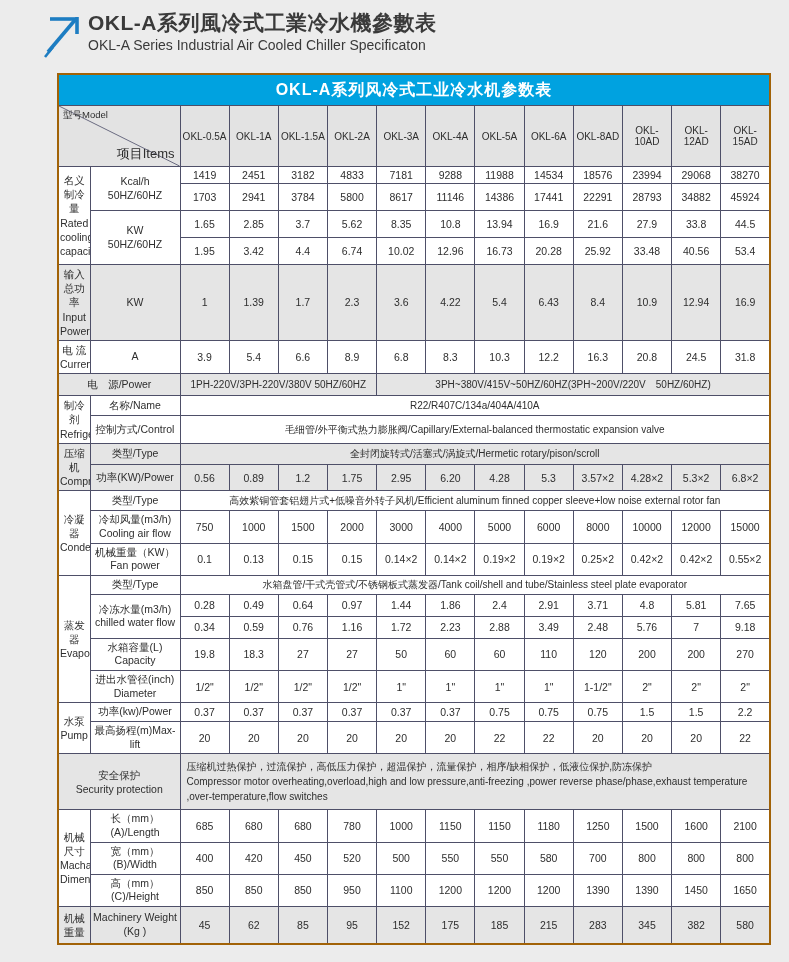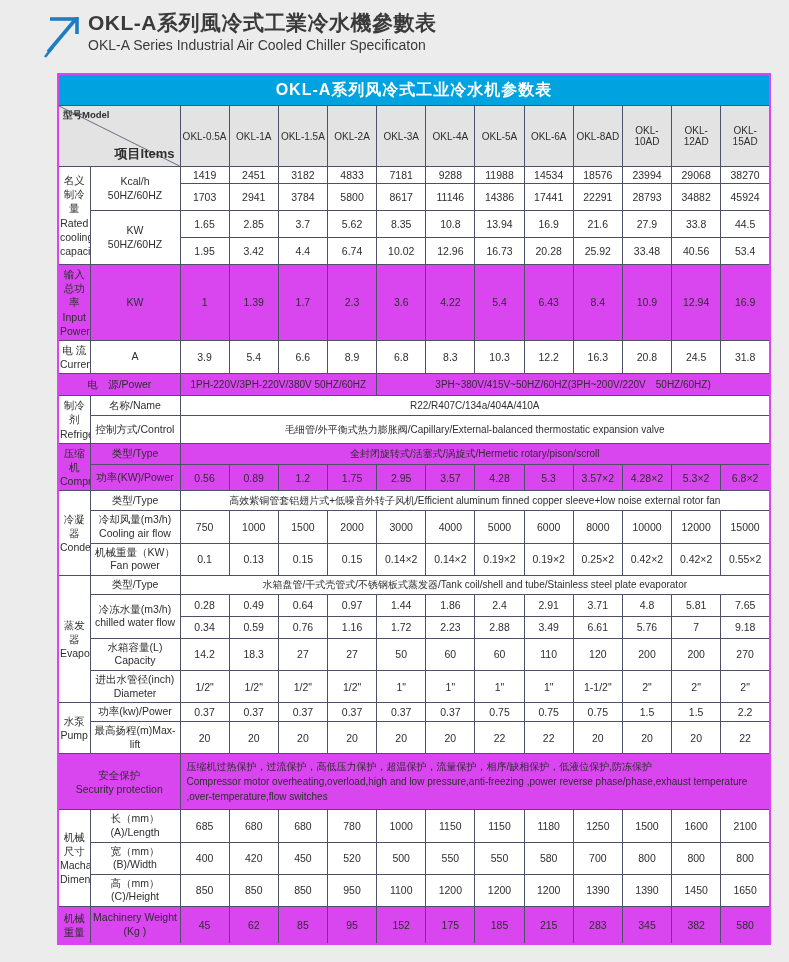--- a/index.html
+++ b/index.html
@@ -8,32 +8,32 @@
     font-family:"Liberation Sans","DejaVu Sans",sans-serif;
     color:#2e2e2e;overflow:hidden;
   }
   .doc-header{display:flex;align-items:flex-start;padding:10px 0 0 36px;}
   .logo{display:inline-block;width:46px;height:50px;margin-top:2px;}
   .titles{margin-left:6px;}
   .titles h1{margin:0;font-size:21px;font-weight:bold;color:#3a3a3a;letter-spacing:0.5px;line-height:1.25;}
   .subtitle{font-size:14px;color:#3a3a3a;font-weight:500;margin-top:1px;}
 
   .table-wrap{margin:11px 18px 0 57px;width:714px;}
-  table{width:100%;border-collapse:collapse;table-layout:fixed;background:#ffffff;border:2px solid #d946ef;}
+  table{width:100%;border-collapse:collapse;table-layout:fixed;background:#ffffff;border:2px solid #a16207;}
   th,td{border:1px solid #4e4f68;text-align:center;vertical-align:middle;
         font-size:10.5px;padding:2px 1px;color:#2e2e2e;overflow:hidden;}
   th.banner{background:#00a2e0;color:#ffffff;font-size:16px;font-weight:bold;height:26px;letter-spacing:1px;}
   tr.models td{background:#e3e3e3;font-size:10px;height:28px;}
-  tr.shaded td{background:#d946ef;}
+  tr.shaded td{background:#e5e5e5;}
   td.cat{white-space:pre-line;font-size:10.5px;line-height:1.35;}
   td.item{white-space:pre-line;font-size:10.5px;line-height:1.3;}
   td.val{font-size:10.5px;}
   td.wide{font-size:10px;}
   td.left{text-align:left;padding:3px 6px;white-space:pre-line;font-size:10px;line-height:1.5;}
-  td.corner{position:relative;padding:16px;font-weight:bold;}
+  td.corner{position:relative;padding:16px;}
   td.corner svg{position:absolute;left:0;top:0;width:100%;height:100%;}
   td.corner .tl{position:absolute;top:3px;left:4px;font-size:9.5px;}
   td.corner .br{position:absolute;bottom:3px;right:5px;font-size:13px;}
 
   .notes{margin:14px 20px 0 34px;font-size:10.5px;color:#3a3a3a;line-height:1.55;}
   .notes .note-line{white-space:pre-wrap;}
 </style>
 </head>
 <body>
 
@@ -220,21 +220,21 @@
             <td class="item">类型/Type</td>
             <td colspan="12" class="wide">全封闭旋转式/活塞式/涡旋式/Hermetic rotary/pison/scroll</td>
           </tr>
           <tr class="shaded" style="height: 25px;">
             <td class="item">功率(KW)/Power</td>
             <td class="val">0.56</td>
             <td class="val">0.89</td>
             <td class="val">1.2</td>
             <td class="val">1.75</td>
             <td class="val">2.95</td>
-            <td class="val">3.57</td>
+            <td class="val">6.20</td>
             <td class="val">4.28</td>
             <td class="val">5.3</td>
             <td class="val">3.57×2</td>
             <td class="val">4.28×2</td>
             <td class="val">5.3×2</td>
             <td class="val">6.8×2</td>
           </tr>
           <tr style="height: 20px;">
             <td rowspan="3" class="cat">冷凝器
 Condenser</td>
@@ -297,29 +297,29 @@
           </tr>
           <tr style="height: 22px;">
             <td class="val">0.34</td>
             <td class="val">0.59</td>
             <td class="val">0.76</td>
             <td class="val">1.16</td>
             <td class="val">1.72</td>
             <td class="val">2.23</td>
             <td class="val">2.88</td>
             <td class="val">3.49</td>
-            <td class="val">6.61</td>
+            <td class="val">2.48</td>
             <td class="val">5.76</td>
             <td class="val">7</td>
             <td class="val">9.18</td>
           </tr>
           <tr style="height: 31px;">
             <td class="item">水箱容量(L)
 Capacity</td>
-            <td class="val">14.2</td>
+            <td class="val">19.8</td>
             <td class="val">18.3</td>
             <td class="val">27</td>
             <td class="val">27</td>
             <td class="val">50</td>
             <td class="val">60</td>
             <td class="val">60</td>
             <td class="val">110</td>
             <td class="val">120</td>
             <td class="val">200</td>
             <td class="val">200</td>

